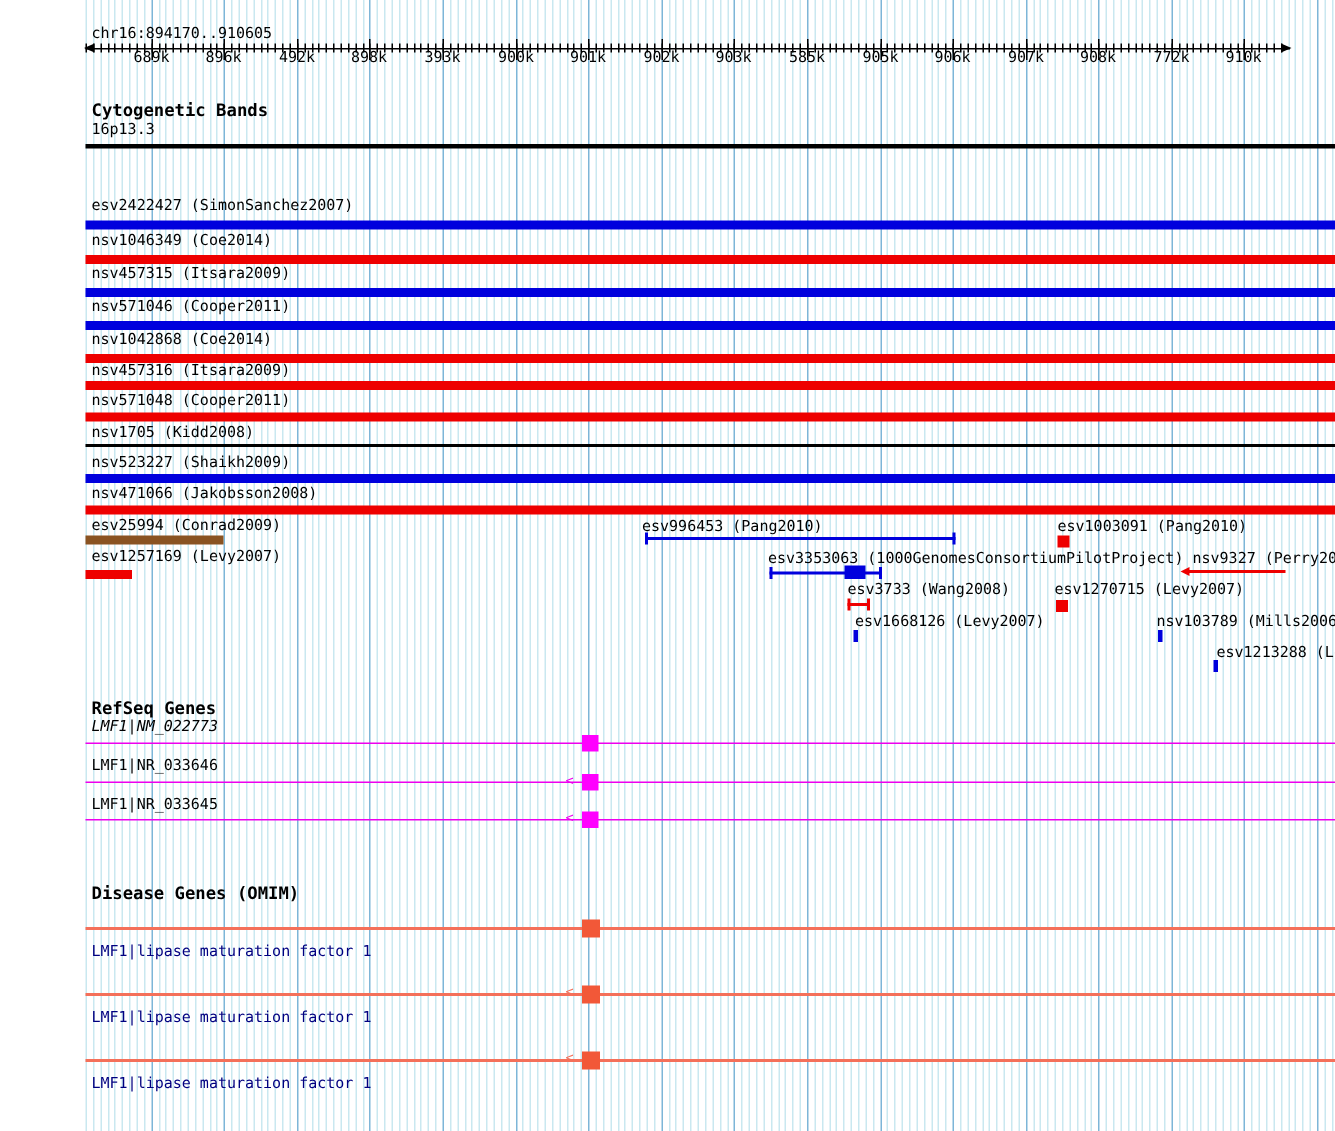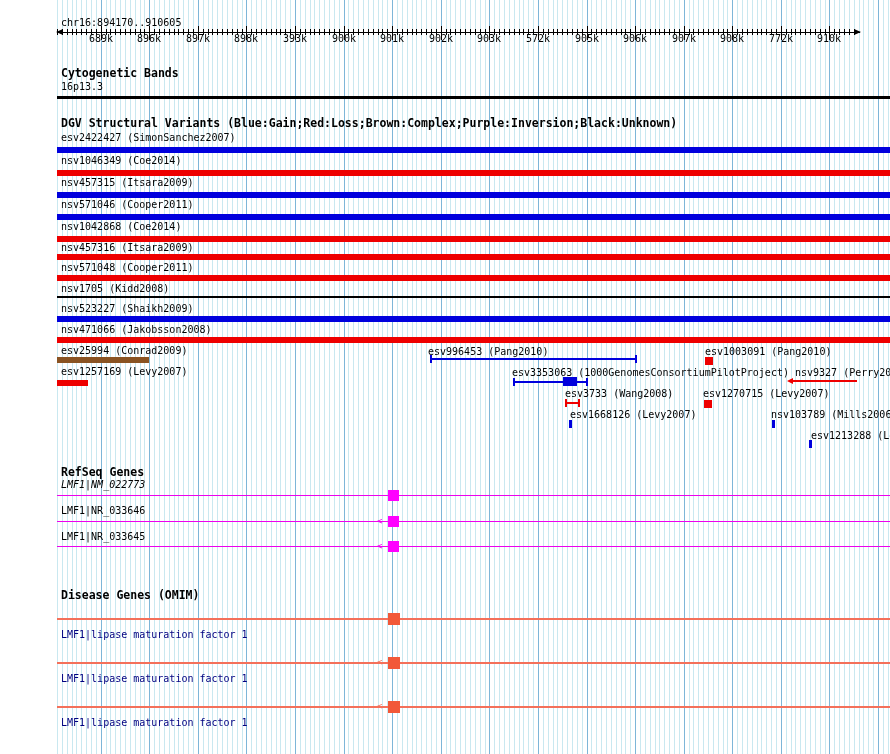--- a/index.html
+++ b/index.html
@@ -354,52 +354,51 @@
       <div style="position: absolute; white-space: pre; left: 834px; top: 29px; width: 1px; height: 6px; background: rgb(0, 0, 0);"></div>
       <div style="position: absolute; white-space: pre; left: 839px; top: 29px; width: 1px; height: 6px; background: rgb(0, 0, 0);"></div>
       <div style="position: absolute; white-space: pre; left: 844px; top: 29px; width: 1px; height: 6px; background: rgb(0, 0, 0);"></div>
       <div style="position: absolute; white-space: pre; left: 849px; top: 29px; width: 1px; height: 6px; background: rgb(0, 0, 0);"></div>
       <div style="position: absolute; white-space: pre; left: 854px; top: 29px; width: 1px; height: 6px; background: rgb(0, 0, 0);"></div>
       <div style="position: absolute; white-space: pre; left: 101px; top: 26px; width: 1px; height: 14px; background: rgb(0, 0, 0);"></div>
       <div style="position: absolute; white-space: pre; left: 89px; top: 33.5px;">689k</div>
       <div style="position: absolute; white-space: pre; left: 149px; top: 26px; width: 1px; height: 14px; background: rgb(0, 0, 0);"></div>
       <div style="position: absolute; white-space: pre; left: 137px; top: 33.5px;">896k</div>
       <div style="position: absolute; white-space: pre; left: 198px; top: 26px; width: 1px; height: 14px; background: rgb(0, 0, 0);"></div>
-      <div style="position: absolute; white-space: pre; left: 186px; top: 33.5px;">897k</div>
+      <div style="position: absolute; white-space: pre; left: 186px; top: 33.5px;">492k</div>
       <div style="position: absolute; white-space: pre; left: 246px; top: 26px; width: 1px; height: 14px; background: rgb(0, 0, 0);"></div>
       <div style="position: absolute; white-space: pre; left: 234px; top: 33.5px;">898k</div>
       <div style="position: absolute; white-space: pre; left: 295px; top: 26px; width: 1px; height: 14px; background: rgb(0, 0, 0);"></div>
       <div style="position: absolute; white-space: pre; left: 283px; top: 33.5px;">393k</div>
       <div style="position: absolute; white-space: pre; left: 344px; top: 26px; width: 1px; height: 14px; background: rgb(0, 0, 0);"></div>
       <div style="position: absolute; white-space: pre; left: 332px; top: 33.5px;">900k</div>
       <div style="position: absolute; white-space: pre; left: 392px; top: 26px; width: 1px; height: 14px; background: rgb(0, 0, 0);"></div>
       <div style="position: absolute; white-space: pre; left: 380px; top: 33.5px;">901k</div>
       <div style="position: absolute; white-space: pre; left: 441px; top: 26px; width: 1px; height: 14px; background: rgb(0, 0, 0);"></div>
       <div style="position: absolute; white-space: pre; left: 429px; top: 33.5px;">902k</div>
       <div style="position: absolute; white-space: pre; left: 489px; top: 26px; width: 1px; height: 14px; background: rgb(0, 0, 0);"></div>
       <div style="position: absolute; white-space: pre; left: 477px; top: 33.5px;">903k</div>
       <div style="position: absolute; white-space: pre; left: 538px; top: 26px; width: 1px; height: 14px; background: rgb(0, 0, 0);"></div>
-      <div style="position: absolute; white-space: pre; left: 526px; top: 33.5px;">572k</div>
+      <div style="position: absolute; white-space: pre; left: 526px; top: 33.5px;">585k</div>
       <div style="position: absolute; white-space: pre; left: 587px; top: 26px; width: 1px; height: 14px; background: rgb(0, 0, 0);"></div>
       <div style="position: absolute; white-space: pre; left: 575px; top: 33.5px;">905k</div>
       <div style="position: absolute; white-space: pre; left: 635px; top: 26px; width: 1px; height: 14px; background: rgb(0, 0, 0);"></div>
       <div style="position: absolute; white-space: pre; left: 623px; top: 33.5px;">906k</div>
       <div style="position: absolute; white-space: pre; left: 684px; top: 26px; width: 1px; height: 14px; background: rgb(0, 0, 0);"></div>
       <div style="position: absolute; white-space: pre; left: 672px; top: 33.5px;">907k</div>
       <div style="position: absolute; white-space: pre; left: 732px; top: 26px; width: 1px; height: 14px; background: rgb(0, 0, 0);"></div>
       <div style="position: absolute; white-space: pre; left: 720px; top: 33.5px;">908k</div>
       <div style="position: absolute; white-space: pre; left: 781px; top: 26px; width: 1px; height: 14px; background: rgb(0, 0, 0);"></div>
       <div style="position: absolute; white-space: pre; left: 769px; top: 33.5px;">772k</div>
       <div style="position: absolute; white-space: pre; left: 829px; top: 26px; width: 1px; height: 14px; background: rgb(0, 0, 0);"></div>
       <div style="position: absolute; white-space: pre; left: 817px; top: 33.5px;">910k</div>
     </div>
   <div class="abs bold" style="left:61px;top:68px">Cytogenetic Bands</div>
   <div class="abs" style="left:61px;top:82px">16p13.3</div>
   <div style="position:absolute;left:57px;top:96px;width:833px;height:3px;background:#000"></div>
-  <div class="abs bold" style="left:61px;top:118px">DGV Structural Variants (Blue:Gain;Red:Loss;Brown:Complex;Purple:Inversion;Black:Unknown)</div>
   <div id="dgv-track">
       <div style="position: absolute; white-space: pre; left: 61px; top: 133px;">esv2422427 (SimonSanchez2007)</div>
       <div style="position: absolute; white-space: pre; left: 57px; top: 147px; width: 833px; height: 6px; background: rgb(0, 0, 221);"></div>
       <div style="position: absolute; white-space: pre; left: 61px; top: 156px;">nsv1046349 (Coe2014)</div>
       <div style="position: absolute; white-space: pre; left: 57px; top: 170px; width: 833px; height: 6px; background: rgb(238, 0, 0);"></div>
       <div style="position: absolute; white-space: pre; left: 61px; top: 178px;">nsv457315 (Itsara2009)</div>
       <div style="position: absolute; white-space: pre; left: 57px; top: 192px; width: 833px; height: 6px; background: rgb(0, 0, 221);"></div>
       <div style="position: absolute; white-space: pre; left: 61px; top: 200px;">nsv571046 (Cooper2011)</div>
       <div style="position: absolute; white-space: pre; left: 57px; top: 214px; width: 833px; height: 6px; background: rgb(0, 0, 221);"></div>
       <div style="position: absolute; white-space: pre; left: 61px; top: 222px;">nsv1042868 (Coe2014)</div>

